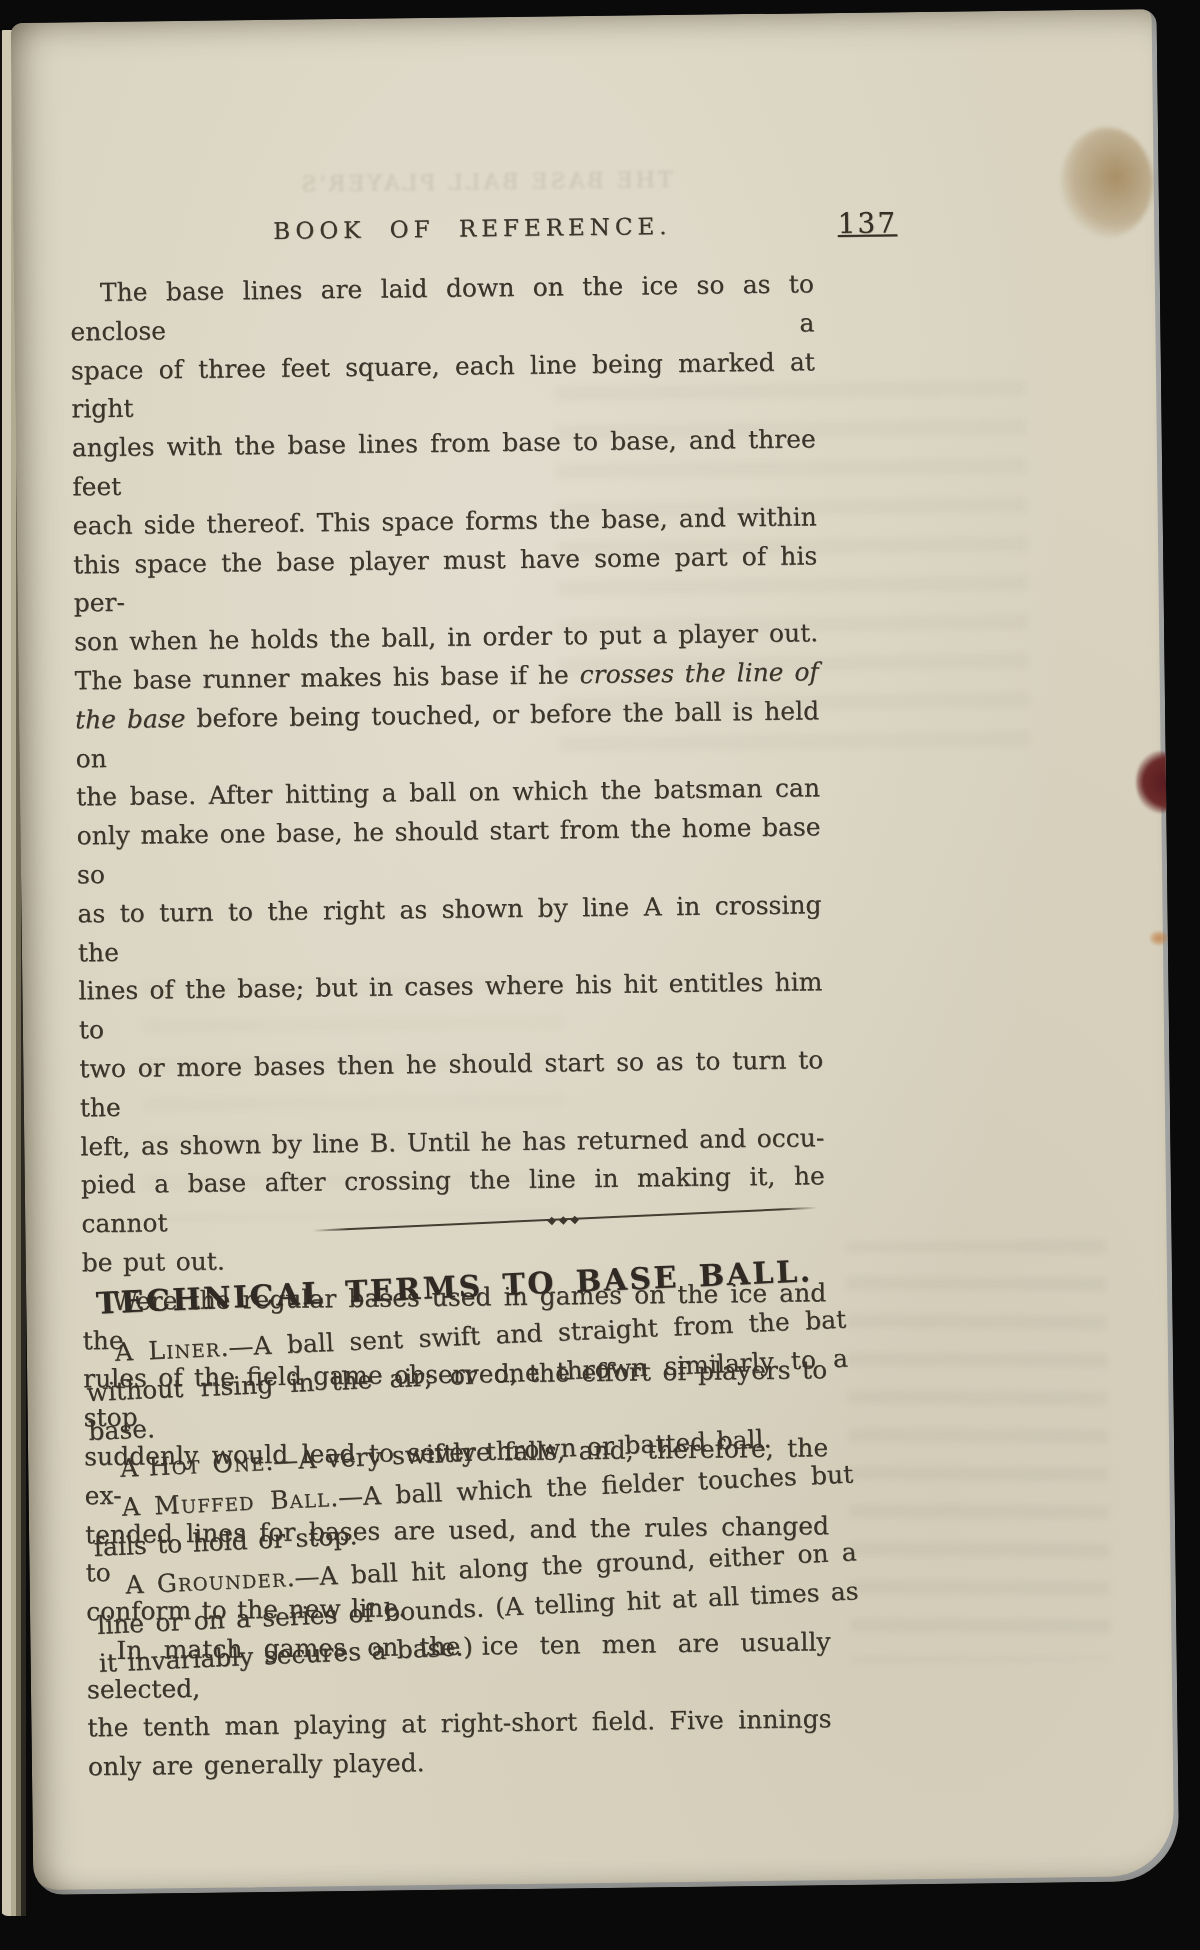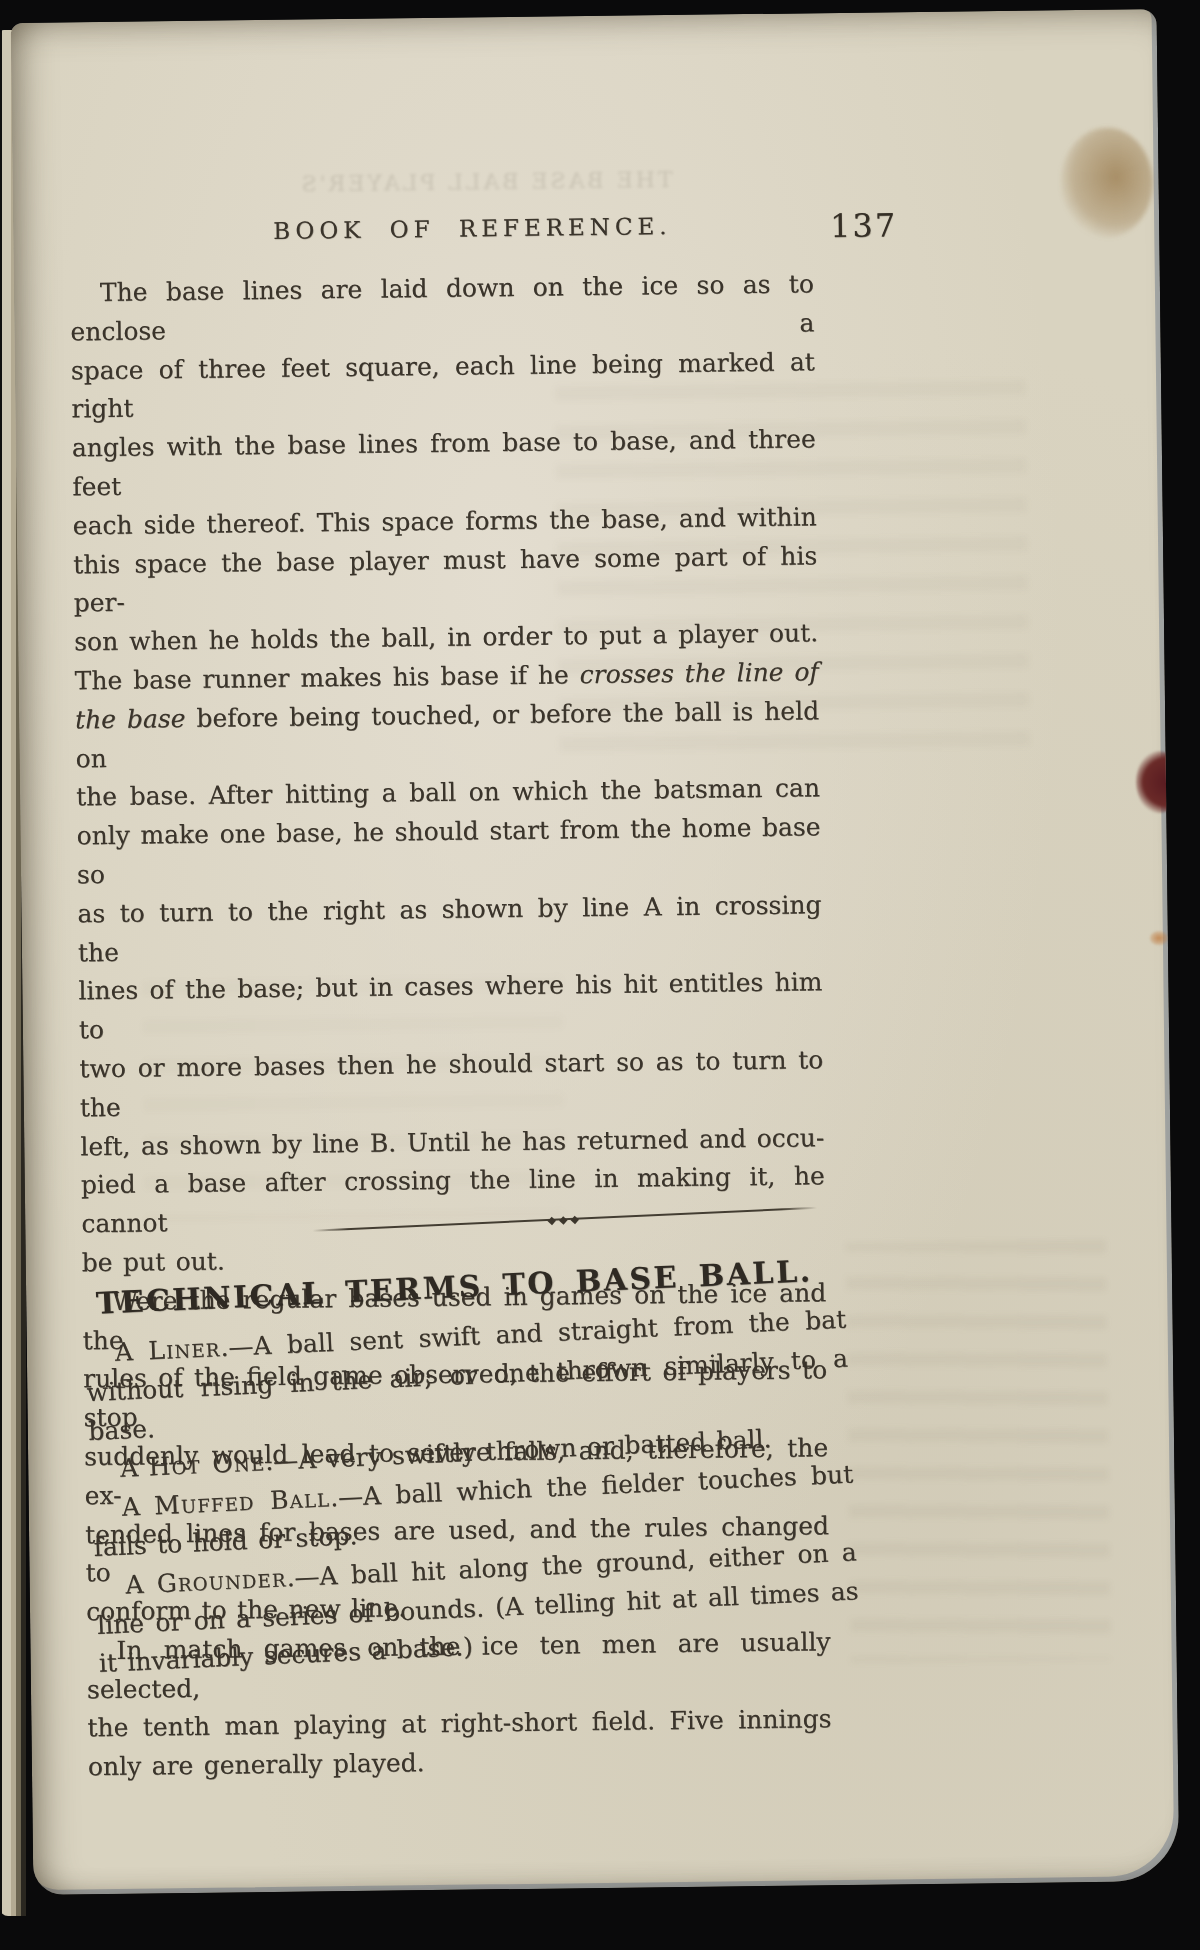--- a/index.html
+++ b/index.html
@@ -37,22 +37,23 @@
   }
   
   .running-header{position:absolute;left:56px;top:198px;width:828px;height:36px;}
   .header-title{
     position:absolute;left:204px;top:0;
     font-size:23px;letter-spacing:5px;word-spacing:12px;color:#3a342b;
     text-shadow:0.4px 0.4px 0.7px rgba(55,48,38,0.6);
   }
   .page-number{
     position:absolute;right:0;top:-4px;
-    font-size:32px;letter-spacing:2px;color:#352f26;
+    font-size:28px;letter-spacing:2px;color:#352f26;
     text-shadow:0.4px 0.4px 0.7px rgba(55,48,38,0.6);
+    text-decoration:underline;
   }
   
   .body-text{position:absolute;left:56px;top:252px;width:744px;}
   .line{
     font-size:25px;line-height:38.8px;color:#3a342b;
     text-align:justify;text-align-last:justify;
     word-spacing:2.5px;
     text-shadow:0.35px 0.45px 0.6px rgba(55,48,38,0.55);
     white-space:normal;
   }

